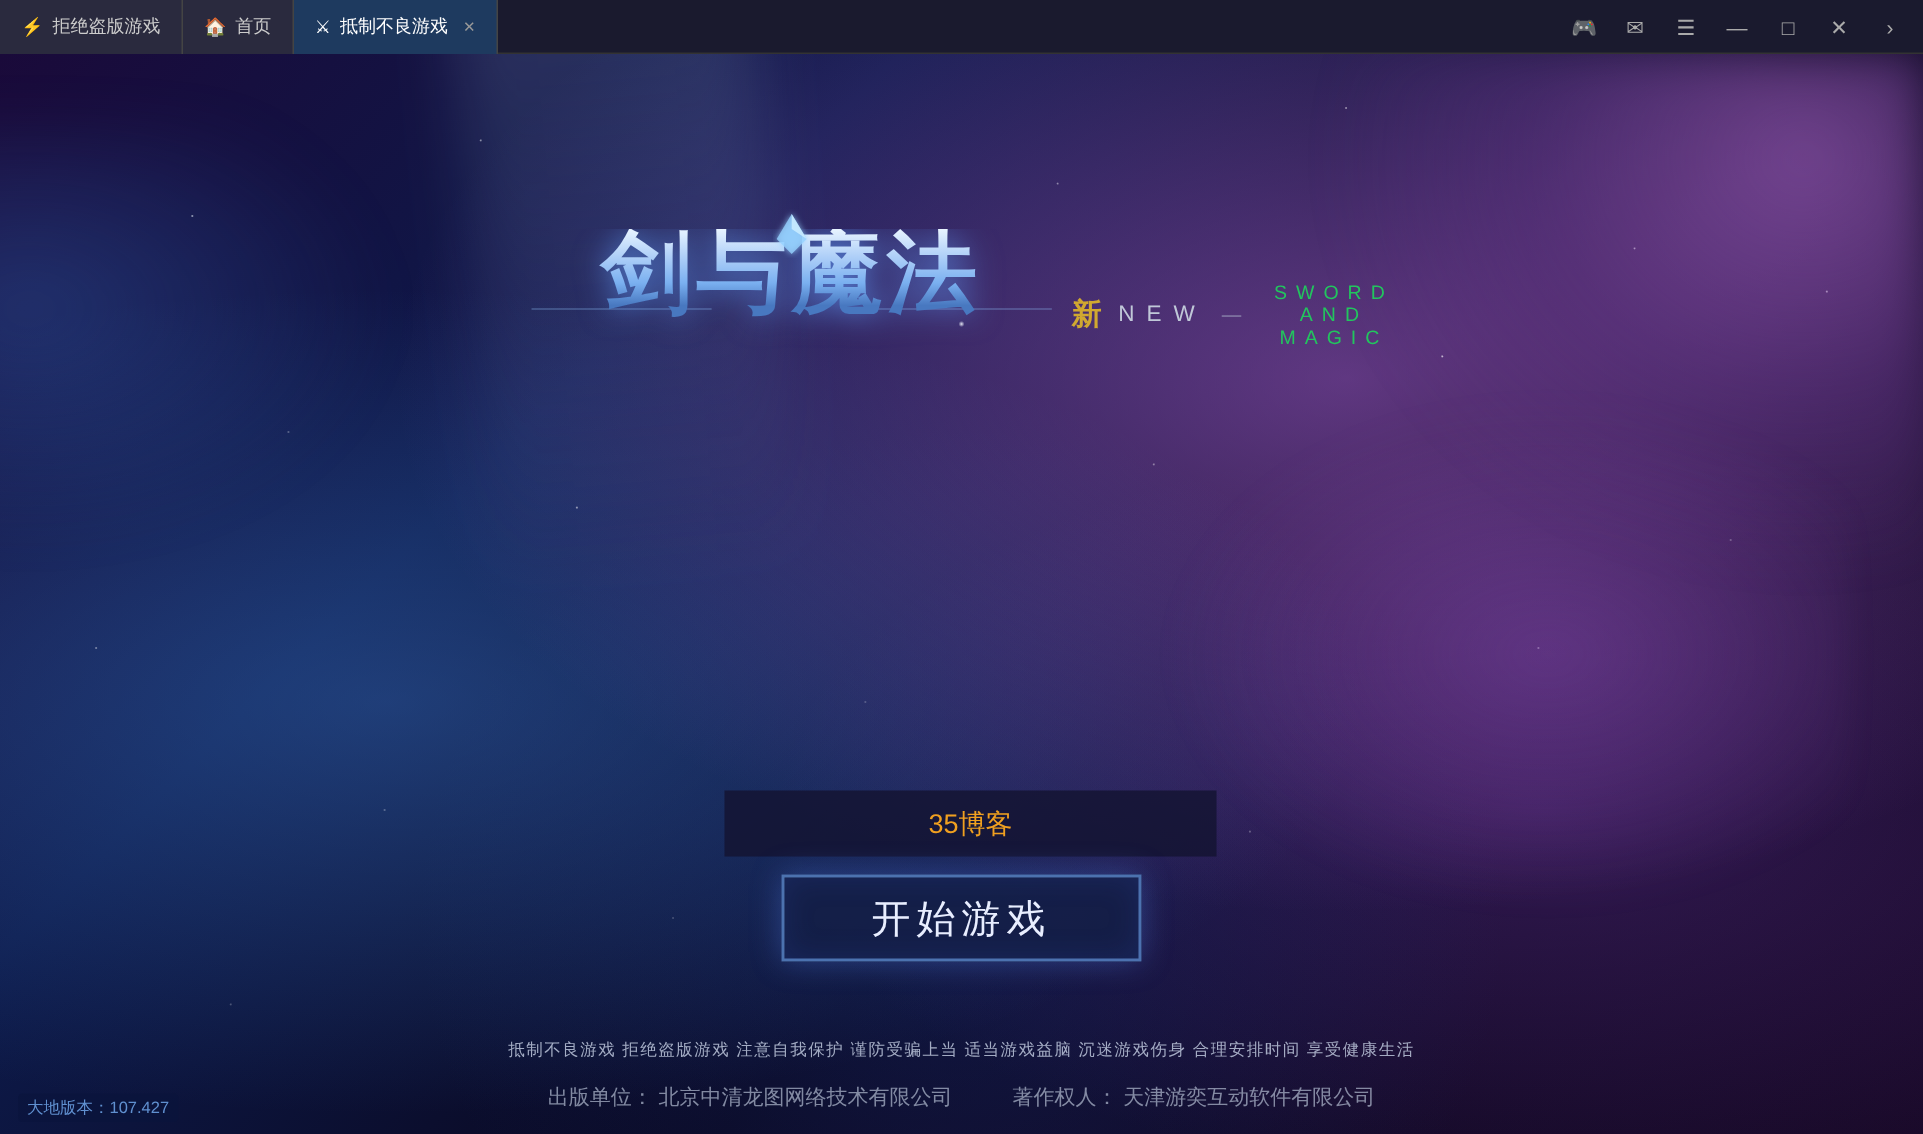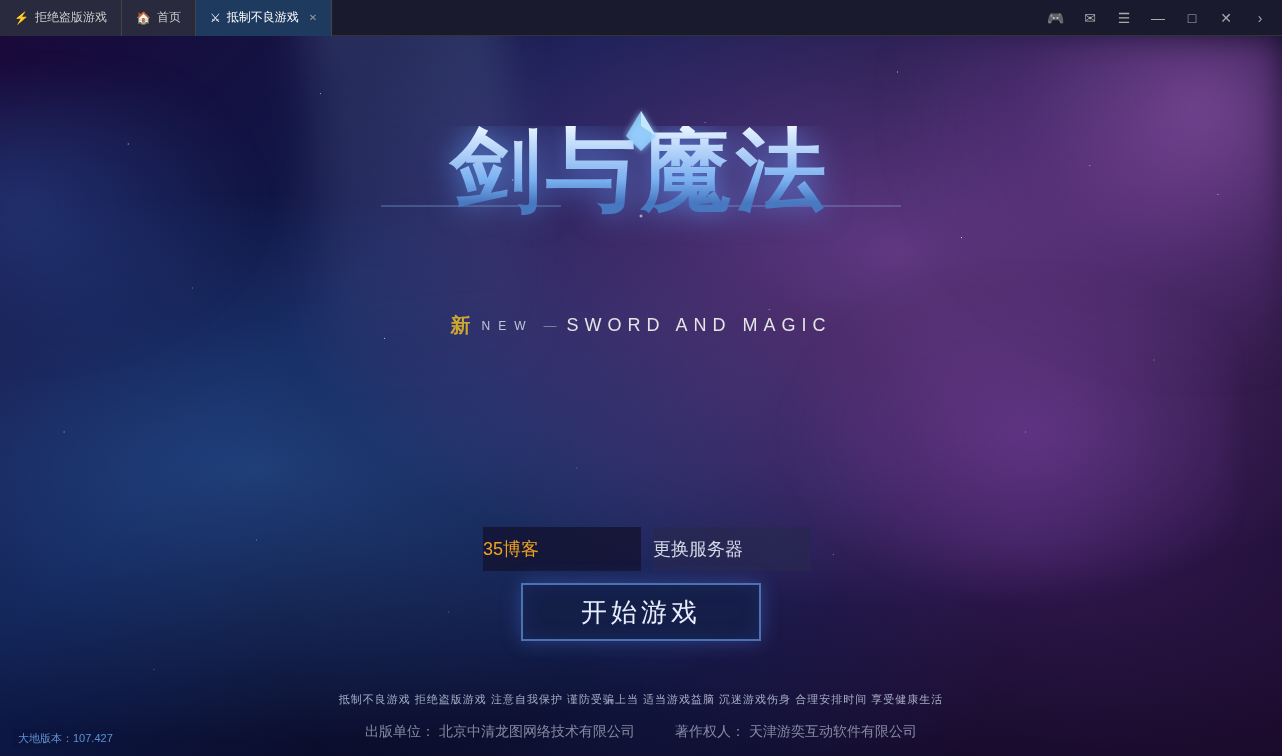--- a/index.html
+++ b/index.html
@@ -163,21 +163,21 @@
       display: flex;
       align-items: center;
       width: 340px;
     }
 
     .server-btn {
       flex: 1;
       height: 44px;
       display: flex;
       align-items: center;
-      justify-content: flex-start;
+      justify-content: center;
       font-size: 18px;
       cursor: pointer;
       margin-left: 12px;
     }
 
     .server-btn.active {
       background: rgba(20, 20, 50, 0.85);
       color: #f0a020;
       border: none;
     }
@@ -244,41 +244,41 @@
       left: 12px;
       background: rgba(10, 20, 60, 0.6);
       color: #6090d0;
       font-size: 11px;
       padding: 2px 6px;
       border-radius: 3px;
     }
 
     .logo-text-wrapper {
       display: flex;
-      flex-direction: column;
+      flex-direction: row;
       align-items: center;
     }
 
     .new-label {
       color: #d0a830;
       font-size: 20px;
       font-weight: bold;
       letter-spacing: 3px;
     }
 
     .new-label-en {
       color: #c0c8d8;
-      font-size: 12px;
+      font-size: 15px;
       letter-spacing: 8px;
       margin-left: 8px;
     }
 
     .sword-label {
-      color: #e5e5e5;
-      font-size: 18px;
+      color: #22c55e;
+      font-size: 13px;
       letter-spacing: 6px;
     }
 
     .subtitle-row {
       display: flex;
       align-items: center;
       justify-content: center;
       gap: 0;
       margin-top: 6px;
     }
@@ -405,23 +405,20 @@
         <span class="new-label-en">NEW</span>
         <span style="color:rgba(180,190,210,0.6); margin: 0 10px; font-size:13px;"> — </span>
         <span class="sword-label">SWORD AND MAGIC</span>
       </div>
     </div>
   </div>
 
   <div class="server-area">
     <div class="server-btn active">
       <span>35博客</span>
-    </div>
-    <div class="server-btn change">
-      <span>更换服务器</span>
     </div>
   </div>
 
   <button class="start-btn">
     <span>开始游戏</span>
   </button>
 
   <div class="footer-info">
     <div class="footer-warning">抵制不良游戏  拒绝盗版游戏  注意自我保护  谨防受骗上当  适当游戏益脑  沉迷游戏伤身  合理安排时间  享受健康生活</div>
     <div class="footer-row">

